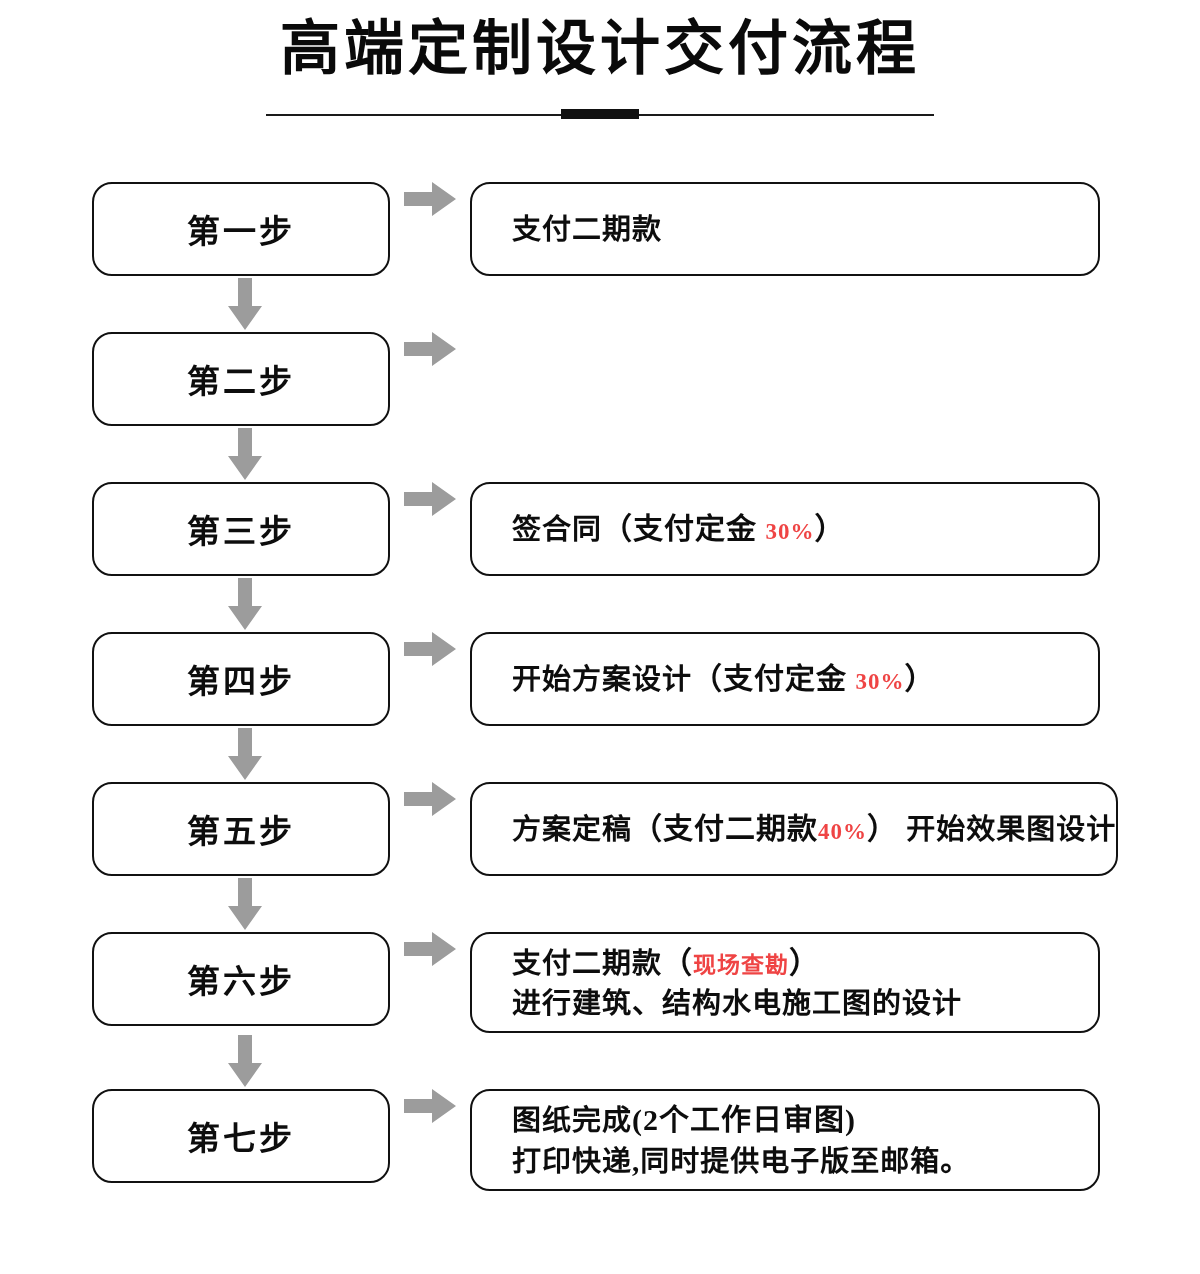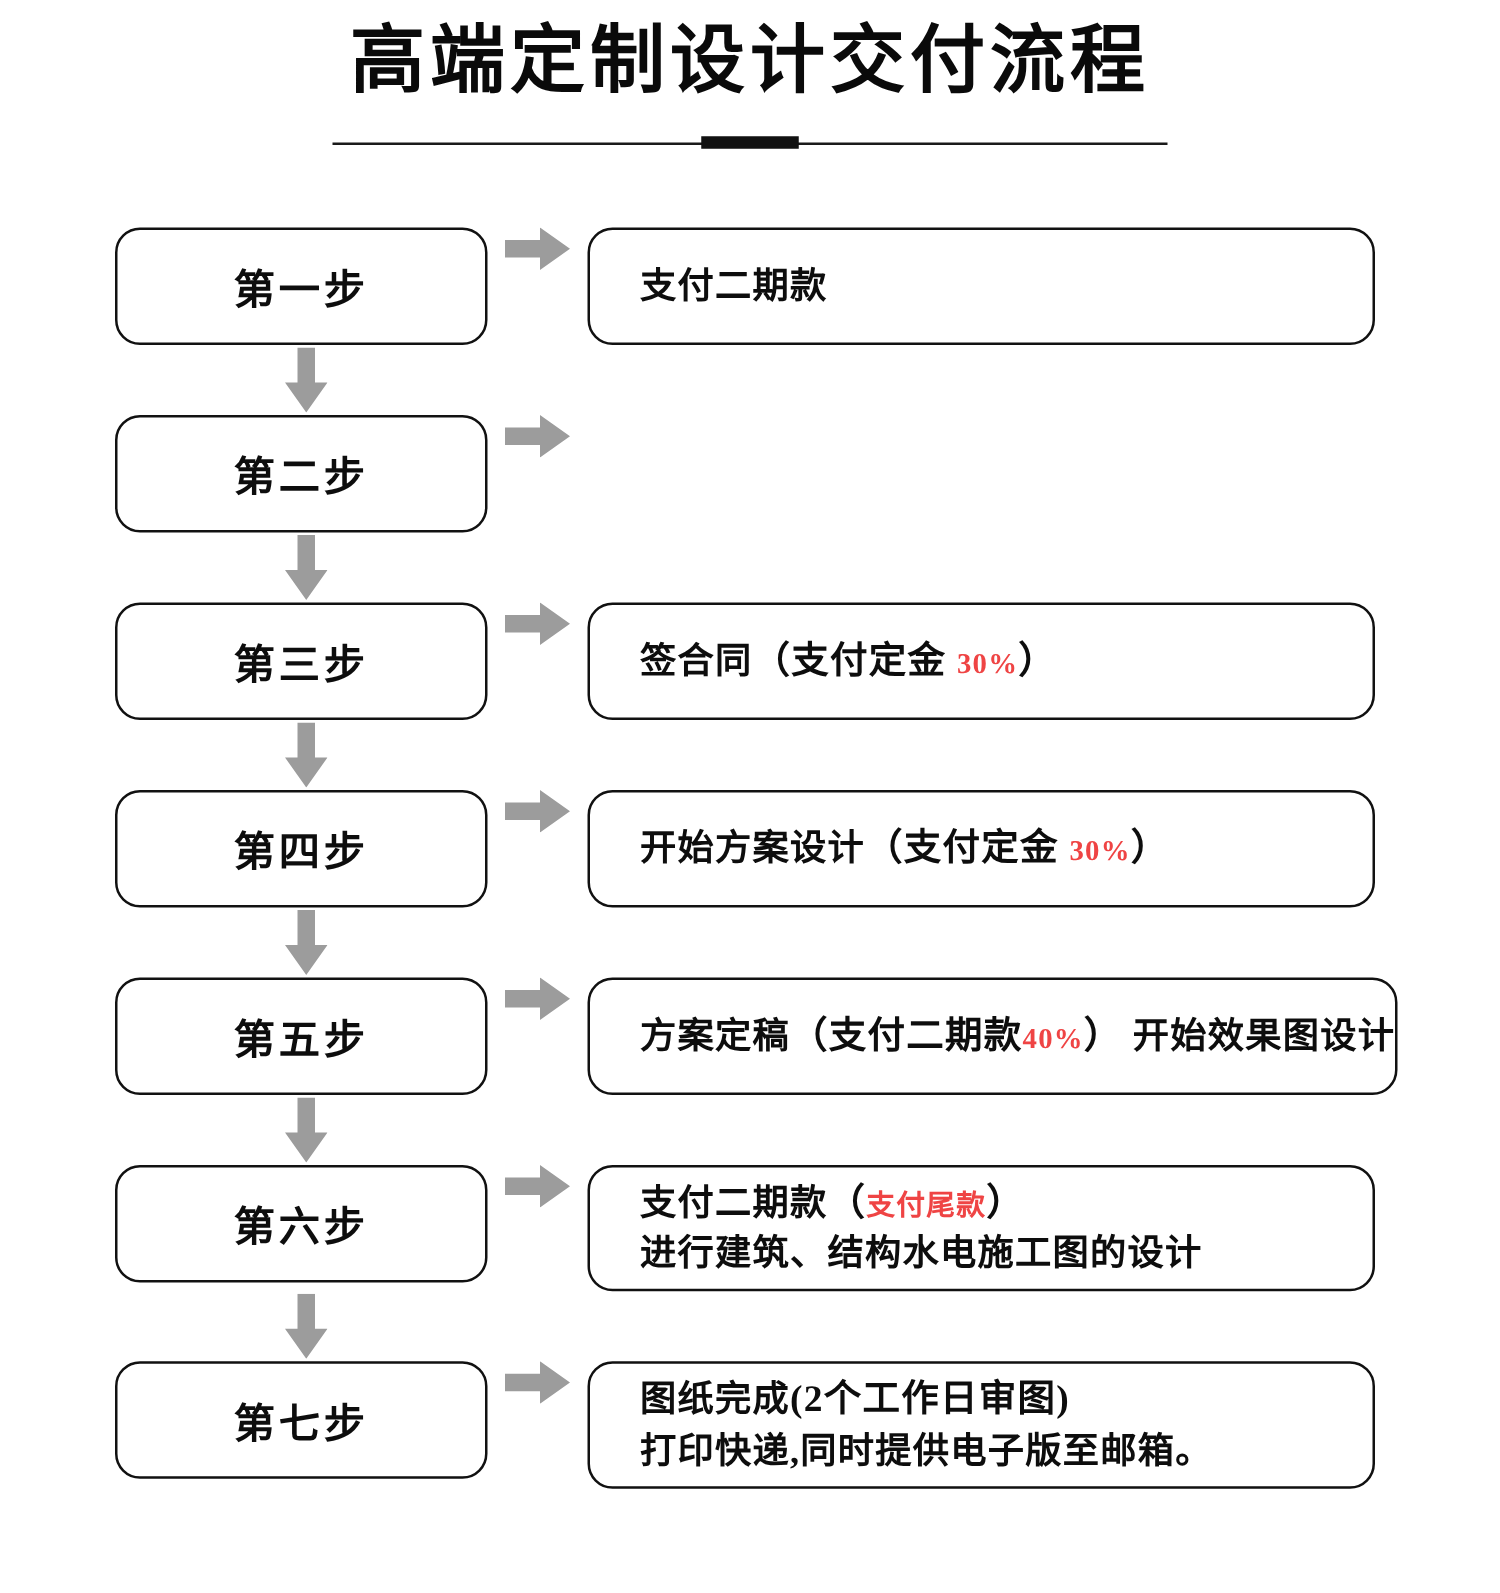--- a/index.html
+++ b/index.html
@@ -240,21 +240,21 @@
     <div class="row">
       <div class="step-box">
         <span class="step-label">第六步</span>
       </div>
       <div class="arrow-right">
         <svg width="52" height="34" viewBox="0 0 52 34" aria-hidden="true">
           <path d="M0 10 H28 V0 L52 17 L28 34 V24 H0 Z" fill="#9c9c9c"></path>
         </svg>
       </div>
       <div class="detail-box">
-        <div class="detail-line"><span>支付二期款</span><span class="sm">（</span><span class="red-sm">支付尾款</span><span class="sm">）</span></div>
+        <div class="detail-line"><span>支付二期款</span><span class="sm">（</span><span class="red-sm">现场查勘</span><span class="sm">）</span></div>
         <div class="detail-line"><span>进行建筑、结构水电施工图的设计</span></div>
       </div>
     </div>
     <div class="connector">
       <span>
         <svg width="34" height="52" viewBox="0 0 34 52" aria-hidden="true">
           <path d="M10 0 H24 V28 H34 L17 52 L0 28 H10 Z" fill="#9c9c9c"></path>
         </svg>
       </span>
     </div>

